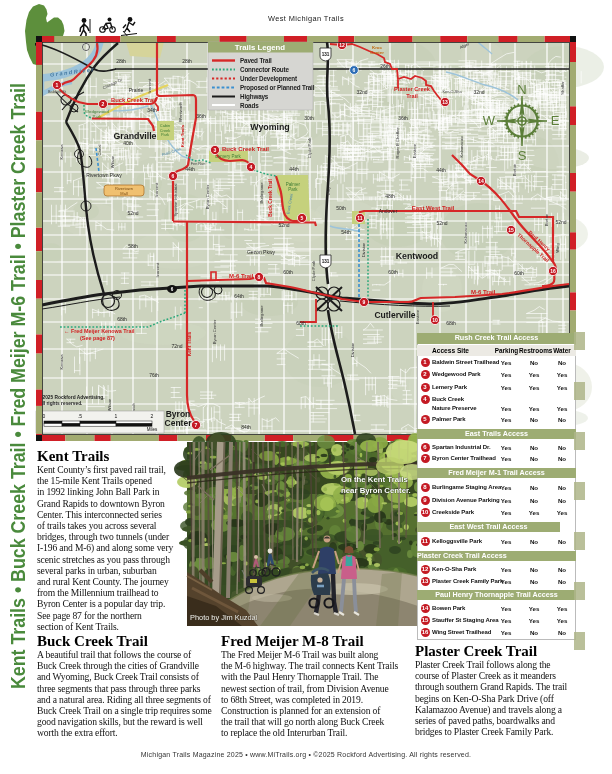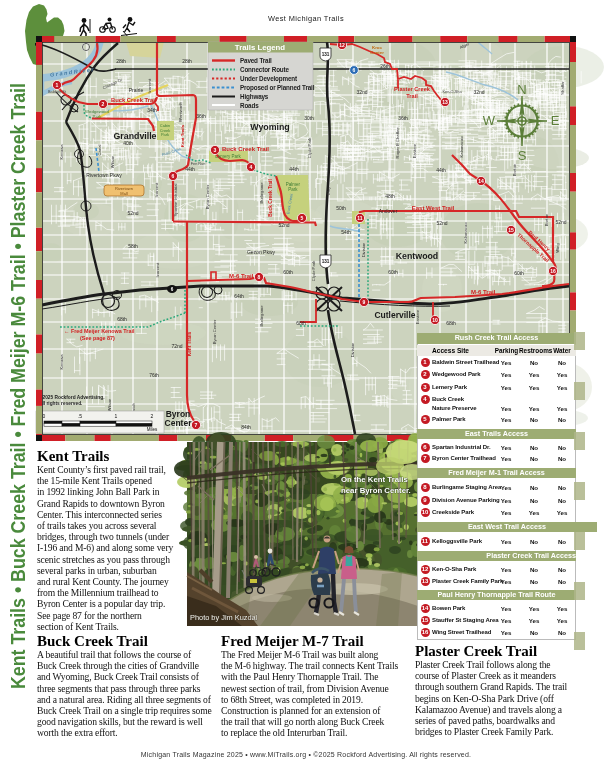--- a/index.html
+++ b/index.html
@@ -1297,49 +1297,49 @@
     </div>
 
 <div style="position:absolute;left:417px;top:507px;width:159px;height:12px;">
       <div style="position:absolute;left:3.5px;top:1.4px;width:9px;height:9px;border-radius:50%;background:#c41a24;color:#fff;font-size:6px;font-weight:bold;text-align:center;line-height:9.4px;">10</div>
       <div style="position:absolute;left:15px;top:0;font-size:6px;font-weight:bold;color:#111;line-height:11.5px;white-space:nowrap;letter-spacing:-0.1px;">Creekside Park</div>
       <div style="position:absolute;left:77px;top:0;width:24px;font-size:6.2px;font-weight:bold;color:#111;text-align:center;line-height:11.5px;">Yes</div>
       <div style="position:absolute;left:105px;top:0;width:24px;font-size:6.2px;font-weight:bold;color:#111;text-align:center;line-height:11.5px;">Yes</div>
       <div style="position:absolute;left:133px;top:0;width:24px;font-size:6.2px;font-weight:bold;color:#111;text-align:center;line-height:11.5px;">Yes</div>
     </div>
 
-<div style="position:absolute;left:417px;top:521.5px;width:180px;height:10.5px;background:#9dac73;color:#fff;font-weight:bold;font-size:7.2px;text-align:center;line-height:10.8px;">East West Trail Access</div>
+<div style="position:absolute;left:417px;top:521.5px;width:143px;height:10.5px;background:#9dac73;color:#fff;font-weight:bold;font-size:7.2px;text-align:center;line-height:10.8px;">East West Trail Access</div>
 
 <div style="position:absolute;left:417px;top:535.5px;width:159px;height:12px;">
       <div style="position:absolute;left:3.5px;top:1.4px;width:9px;height:9px;border-radius:50%;background:#c41a24;color:#fff;font-size:6px;font-weight:bold;text-align:center;line-height:9.4px;">11</div>
       <div style="position:absolute;left:15px;top:0;font-size:6px;font-weight:bold;color:#111;line-height:11.5px;white-space:nowrap;letter-spacing:-0.1px;">Kelloggsville Park</div>
       <div style="position:absolute;left:77px;top:0;width:24px;font-size:6.2px;font-weight:bold;color:#111;text-align:center;line-height:11.5px;">Yes</div>
       <div style="position:absolute;left:105px;top:0;width:24px;font-size:6.2px;font-weight:bold;color:#111;text-align:center;line-height:11.5px;">No</div>
       <div style="position:absolute;left:133px;top:0;width:24px;font-size:6.2px;font-weight:bold;color:#111;text-align:center;line-height:11.5px;">No</div>
     </div>
 
-<div style="position:absolute;left:417px;top:550.5px;width:159px;height:10.5px;background:#9dac73;color:#fff;font-weight:bold;font-size:7.2px;text-align:right;line-height:10.8px;padding-left:23px;">Plaster Creek Trail Access</div>
+<div style="position:absolute;left:417px;top:550.5px;width:159px;height:10.5px;background:#9dac73;color:#fff;font-weight:bold;font-size:7.2px;text-align:left;line-height:10.8px;">Plaster Creek Trail Access</div>
 
 <div style="position:absolute;left:417px;top:564px;width:159px;height:12px;">
       <div style="position:absolute;left:3.5px;top:1.4px;width:9px;height:9px;border-radius:50%;background:#c41a24;color:#fff;font-size:6px;font-weight:bold;text-align:center;line-height:9.4px;">12</div>
       <div style="position:absolute;left:15px;top:0;font-size:6px;font-weight:bold;color:#111;line-height:11.5px;white-space:nowrap;letter-spacing:-0.1px;">Ken-O-Sha Park</div>
       <div style="position:absolute;left:77px;top:0;width:24px;font-size:6.2px;font-weight:bold;color:#111;text-align:center;line-height:11.5px;">Yes</div>
       <div style="position:absolute;left:105px;top:0;width:24px;font-size:6.2px;font-weight:bold;color:#111;text-align:center;line-height:11.5px;">No</div>
       <div style="position:absolute;left:133px;top:0;width:24px;font-size:6.2px;font-weight:bold;color:#111;text-align:center;line-height:11.5px;">No</div>
     </div>
 
 <div style="position:absolute;left:417px;top:576px;width:159px;height:12px;">
       <div style="position:absolute;left:3.5px;top:1.4px;width:9px;height:9px;border-radius:50%;background:#c41a24;color:#fff;font-size:6px;font-weight:bold;text-align:center;line-height:9.4px;">13</div>
       <div style="position:absolute;left:15px;top:0;font-size:6px;font-weight:bold;color:#111;line-height:11.5px;white-space:nowrap;letter-spacing:-0.1px;">Plaster Creek Family Park</div>
       <div style="position:absolute;left:77px;top:0;width:24px;font-size:6.2px;font-weight:bold;color:#111;text-align:center;line-height:11.5px;">Yes</div>
       <div style="position:absolute;left:105px;top:0;width:24px;font-size:6.2px;font-weight:bold;color:#111;text-align:center;line-height:11.5px;">No</div>
       <div style="position:absolute;left:133px;top:0;width:24px;font-size:6.2px;font-weight:bold;color:#111;text-align:center;line-height:11.5px;">No</div>
     </div>
 
-<div style="position:absolute;left:417px;top:589.5px;width:159px;height:10.5px;background:#9dac73;color:#fff;font-weight:bold;font-size:7.2px;text-align:center;line-height:10.8px;">Paul Henry Thornapple Trail Route</div>
+<div style="position:absolute;left:417px;top:589.5px;width:159px;height:10.5px;background:#9dac73;color:#fff;font-weight:bold;font-size:7.2px;text-align:center;line-height:10.8px;">Paul Henry Thornapple Trail Access</div>
 
 <div style="position:absolute;left:417px;top:602.5px;width:159px;height:12px;">
       <div style="position:absolute;left:3.5px;top:1.4px;width:9px;height:9px;border-radius:50%;background:#c41a24;color:#fff;font-size:6px;font-weight:bold;text-align:center;line-height:9.4px;">14</div>
       <div style="position:absolute;left:15px;top:0;font-size:6px;font-weight:bold;color:#111;line-height:11.5px;white-space:nowrap;letter-spacing:-0.1px;">Bowen Park</div>
       <div style="position:absolute;left:77px;top:0;width:24px;font-size:6.2px;font-weight:bold;color:#111;text-align:center;line-height:11.5px;">Yes</div>
       <div style="position:absolute;left:105px;top:0;width:24px;font-size:6.2px;font-weight:bold;color:#111;text-align:center;line-height:11.5px;">Yes</div>
       <div style="position:absolute;left:133px;top:0;width:24px;font-size:6.2px;font-weight:bold;color:#111;text-align:center;line-height:11.5px;">Yes</div>
     </div>
 
 <div style="position:absolute;left:417px;top:615px;width:159px;height:12px;">
@@ -1369,21 +1369,21 @@
     </div>
 
 <div style="position:absolute;left:37px;top:448px;width:150px;font-family:'Liberation Serif',serif;font-size:15px;font-weight:bold;color:#000;white-space:nowrap;">Kent Trails</div>
 
 <div style="position:absolute;left:37px;top:464px;font-family:'Liberation Serif',serif;font-size:9.6px;line-height:11.2px;color:#111;letter-spacing:-0.15px;white-space:nowrap;">Kent County’s first paved rail trail,<br>the 15-mile Kent Trails opened<br>in 1992 linking John Ball Park in<br>Grand Rapids to downtown Byron<br>Center. This interconnected series<br>of trails takes you across several<br>bridges, through two tunnels (under<br>I-196 and M-6) and along some very<br>scenic stretches as you pass through<br>several parks in urban, suburban<br>and rural Kent County. The journey<br>from the Millennium trailhead to<br>Byron Center is a popular day trip.<br>See page 87 for the northern<br>section of Kent Trails.</div>
 
 <div style="position:absolute;left:37px;top:633px;width:185px;font-family:'Liberation Serif',serif;font-size:15px;font-weight:bold;color:#000;white-space:nowrap;">Buck Creek Trail</div>
 
 <div style="position:absolute;left:37px;top:649px;font-family:'Liberation Serif',serif;font-size:9.6px;line-height:11.2px;color:#111;letter-spacing:-0.15px;white-space:nowrap;">A beautiful trail that follows the course of<br>Buck Creek through the cities of Grandville<br>and Wyoming, Buck Creek Trail consists of<br>three segments that pass through three parks<br>and a natural area. Riding all three segments of<br>Buck Creek Trail on a single trip requires some<br>good navigation skills, but the reward is well<br>worth the extra effort.</div>
 
-<div style="position:absolute;left:221px;top:633px;width:190px;font-family:'Liberation Serif',serif;font-size:15px;font-weight:bold;color:#000;white-space:nowrap;">Fred Meijer M-7 Trail</div>
+<div style="position:absolute;left:221px;top:633px;width:190px;font-family:'Liberation Serif',serif;font-size:15px;font-weight:bold;color:#000;white-space:nowrap;">Fred Meijer M-8 Trail</div>
 
 <div style="position:absolute;left:221px;top:649px;font-family:'Liberation Serif',serif;font-size:9.6px;line-height:11.2px;color:#111;letter-spacing:-0.15px;white-space:nowrap;">The Fred Meijer M-6 Trail was built along<br>the M-6 highway. The trail connects Kent Trails<br>with the Paul Henry Thornapple Trail. The<br>newest section of trail, from Division Avenue<br>to 68th Street, was completed in 2019.<br>Construction is planned for an extension of<br>the trail that will go north along Buck Creek<br>to replace the old Interurban Trail.</div>
 
 <div style="position:absolute;left:415px;top:643px;width:135px;font-family:'Liberation Serif',serif;font-size:15px;font-weight:bold;color:#000;white-space:nowrap;">Plaster Creek Trail</div>
 
 <div style="position:absolute;left:415px;top:659px;font-family:'Liberation Serif',serif;font-size:9.6px;line-height:11.2px;color:#111;letter-spacing:-0.15px;white-space:nowrap;">Plaster Creek Trail follows along the<br>course of Plaster Creek as it meanders<br>through southern Grand Rapids. The trail<br>begins on Ken-O-Sha Park Drive (off<br>Kalamazoo Avenue) and travels along a<br>series of paved paths, boardwalks and<br>bridges to Plaster Creek Family Park.</div>
 
 </div>
 
 </body></html>

